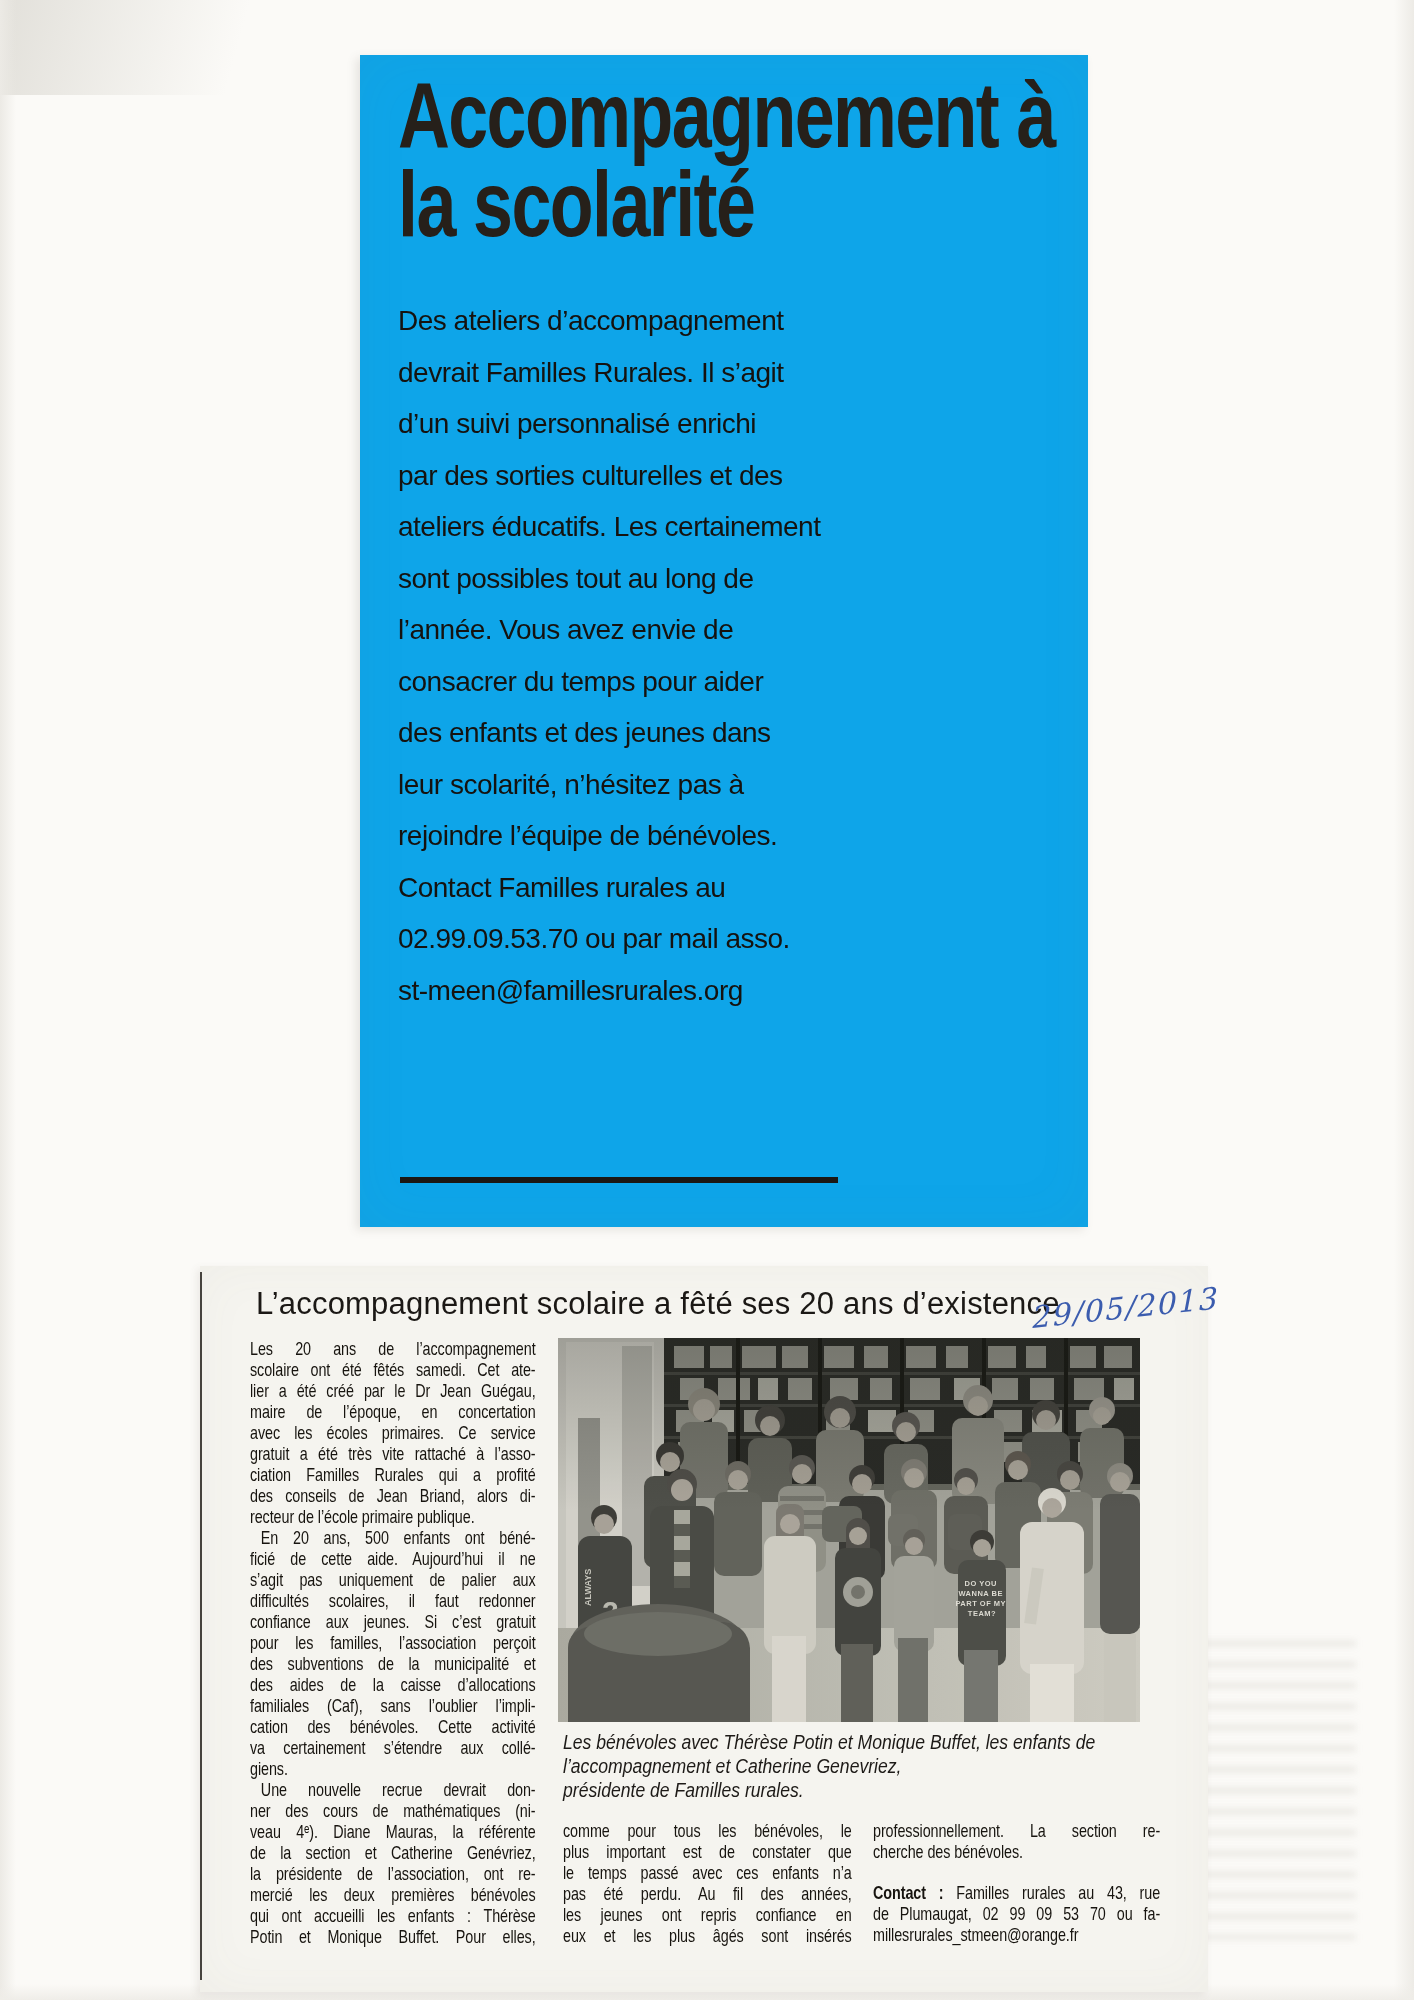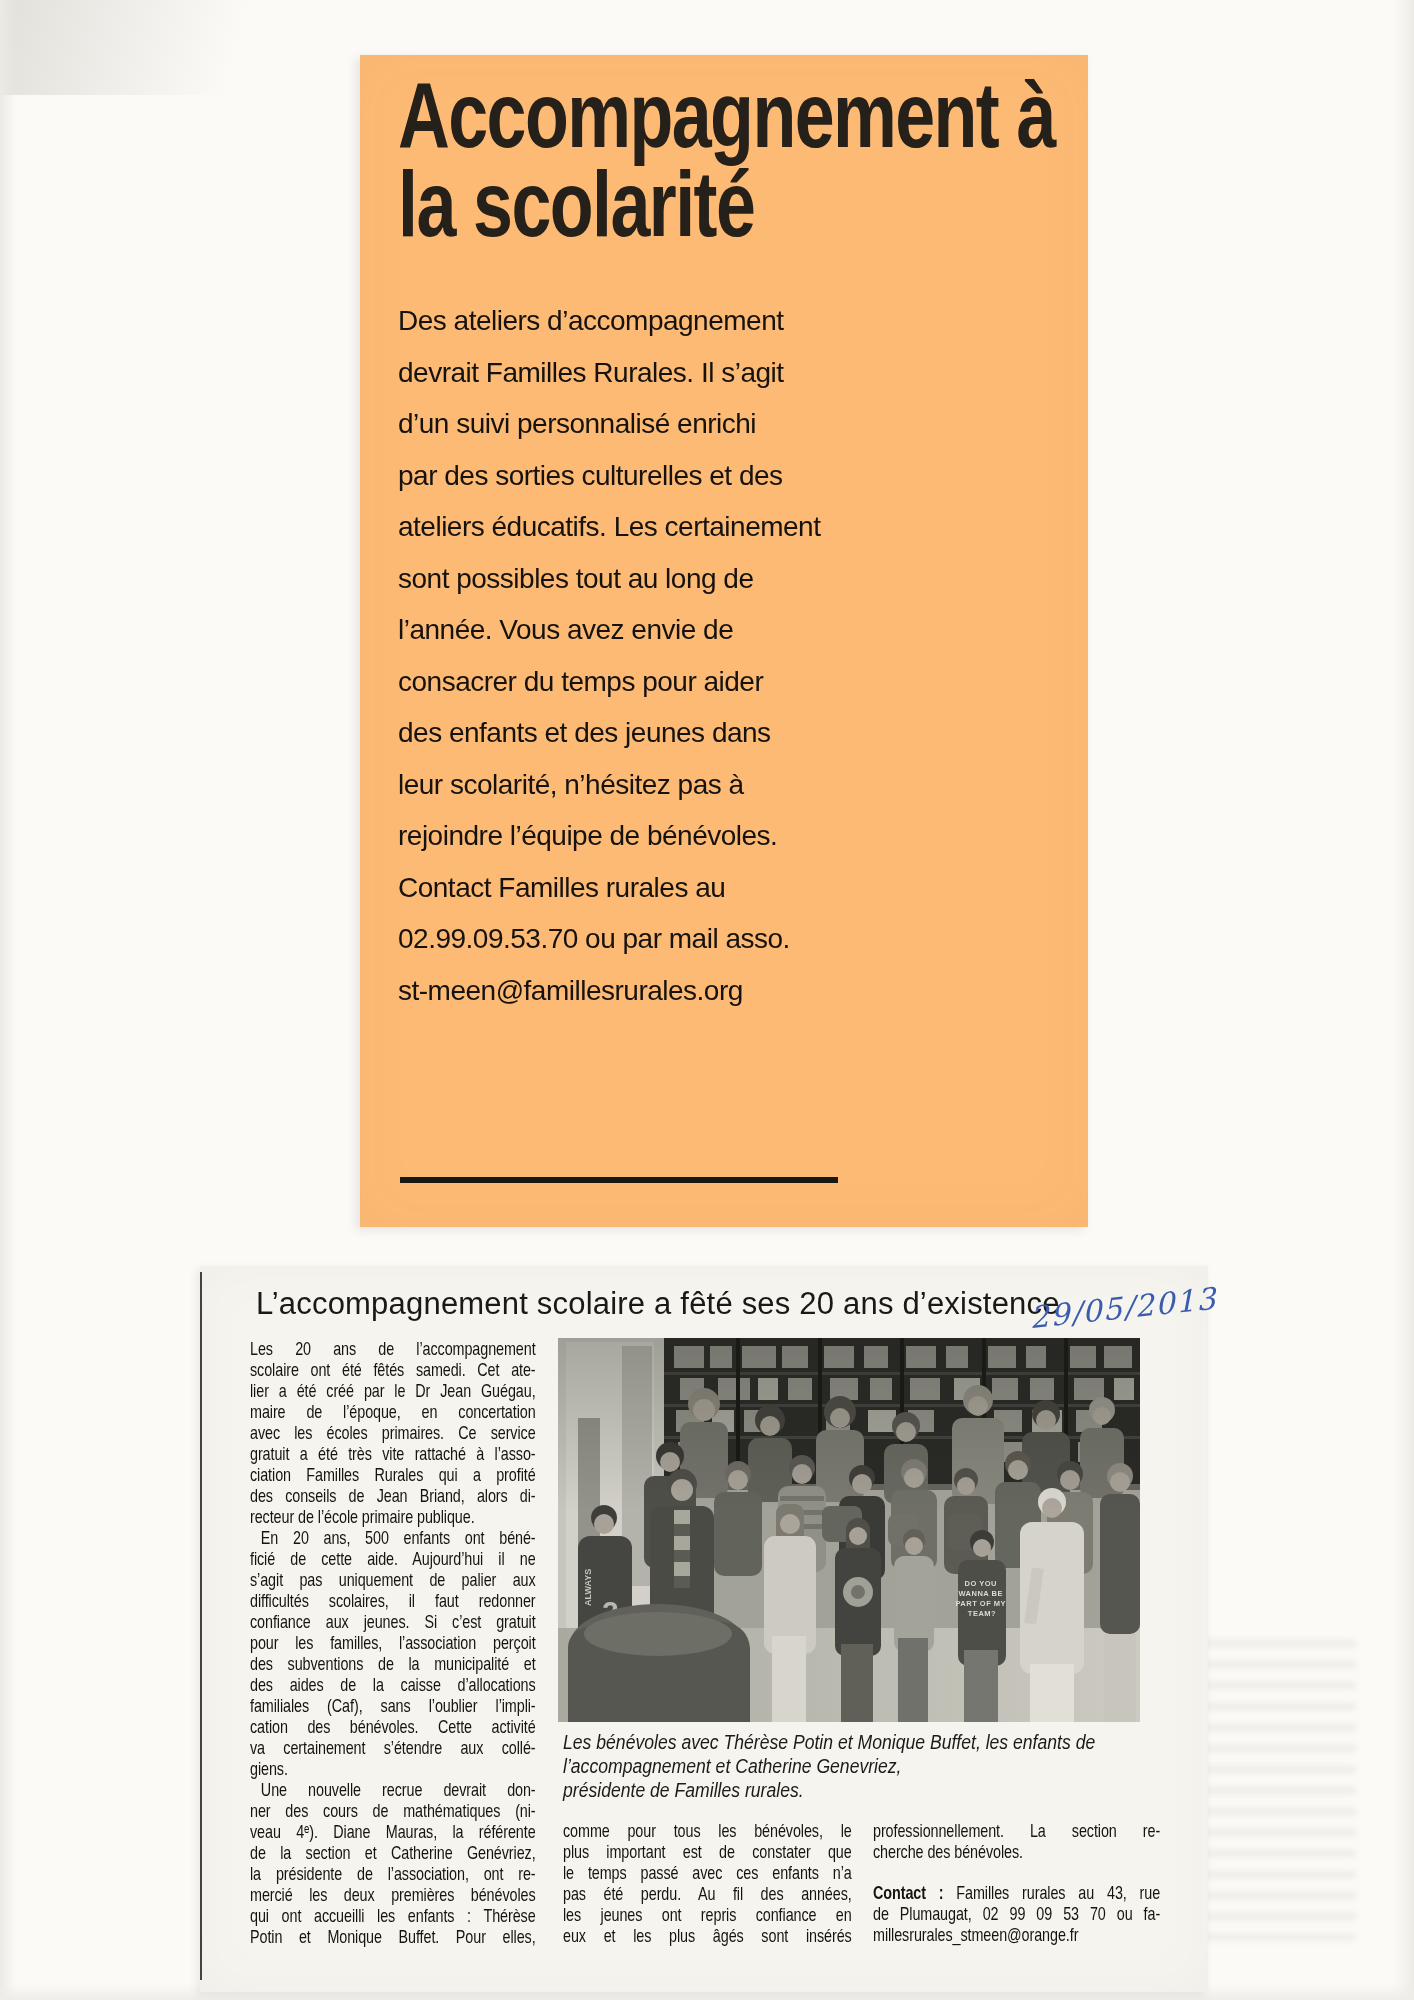--- a/index.html
+++ b/index.html
@@ -17,21 +17,21 @@
   .ghost{position:absolute;filter:blur(3px);pointer-events:none;}
   .g1{left:858px;top:1742px;width:330px;height:64px;
       background:repeating-linear-gradient(180deg,rgba(145,138,126,.20) 0 8px,rgba(0,0,0,0) 8px 22px);}
   .g2{left:1196px;top:1640px;width:160px;height:300px;
       background:repeating-linear-gradient(180deg,rgba(145,138,126,.13) 0 7px,rgba(0,0,0,0) 7px 21px);}
   .g3{left:300px;top:1758px;width:210px;height:36px;
       background:repeating-linear-gradient(180deg,rgba(145,138,126,.10) 0 7px,rgba(0,0,0,0) 7px 20px);}
 
   
   .clip-top{position:absolute;left:360px;top:55px;width:728px;height:1172px;
-     background:#fdba74;box-shadow:-4px 3px 9px rgba(95,88,76,.13), inset 0 0 60px rgba(120,110,90,.05);}
+     background:#0ea5e9;box-shadow:-4px 3px 9px rgba(95,88,76,.13), inset 0 0 60px rgba(120,110,90,.05);}
   .headline-top{position:absolute;left:38px;top:16px;width:820px;
      font-weight:bold;font-size:92px;line-height:89px;letter-spacing:-2px;color:#26201a;
      transform:scaleX(0.78);transform-origin:0 0;white-space:nowrap;}
   .body-top{position:absolute;left:38px;top:240px;width:700px;
      font-size:28px;line-height:51.5px;letter-spacing:-0.5px;color:#15120f;}
   .body-top .ln{white-space:nowrap;height:51.5px;}
   .rule-top{position:absolute;left:40px;top:1122px;width:438px;height:6px;background:#1b1713;}
 
   
   .clip-bottom{position:absolute;left:200px;top:1266px;width:1008px;height:726px;

